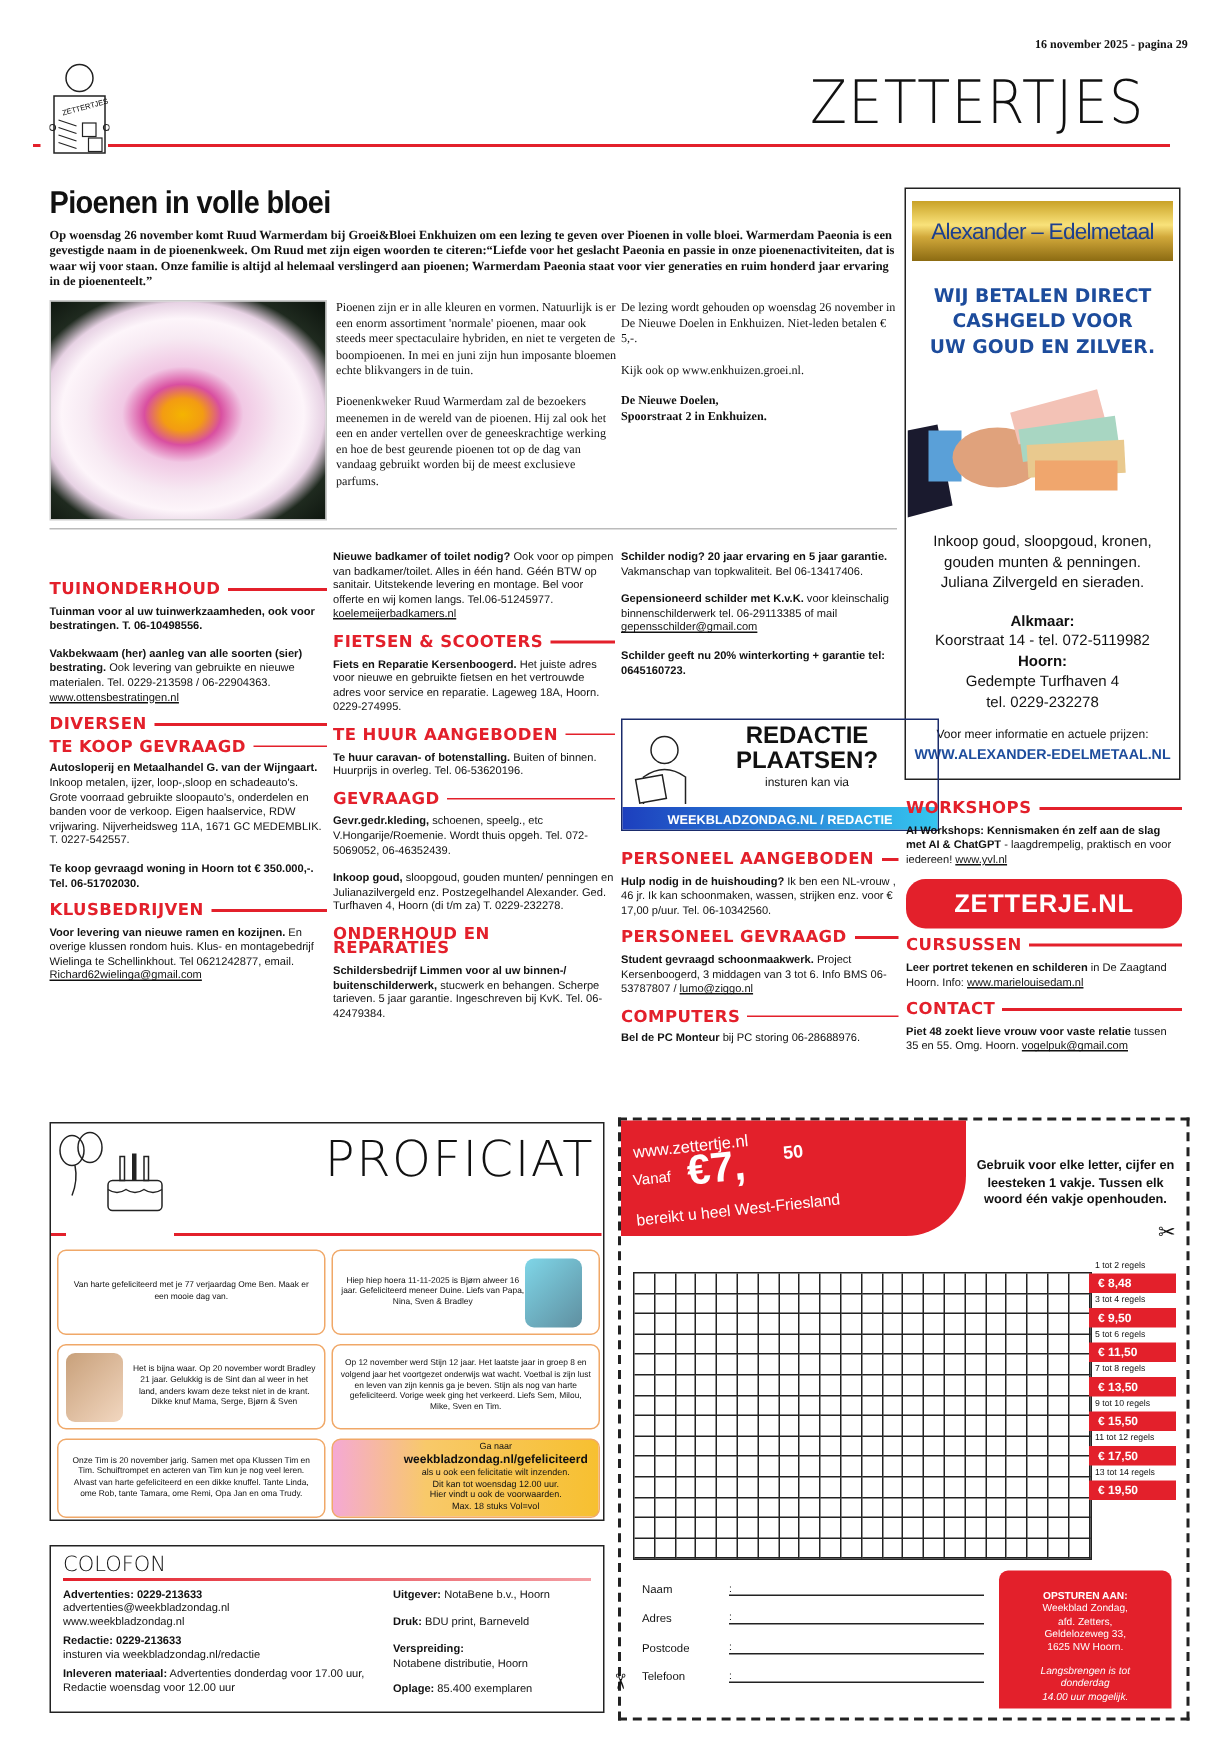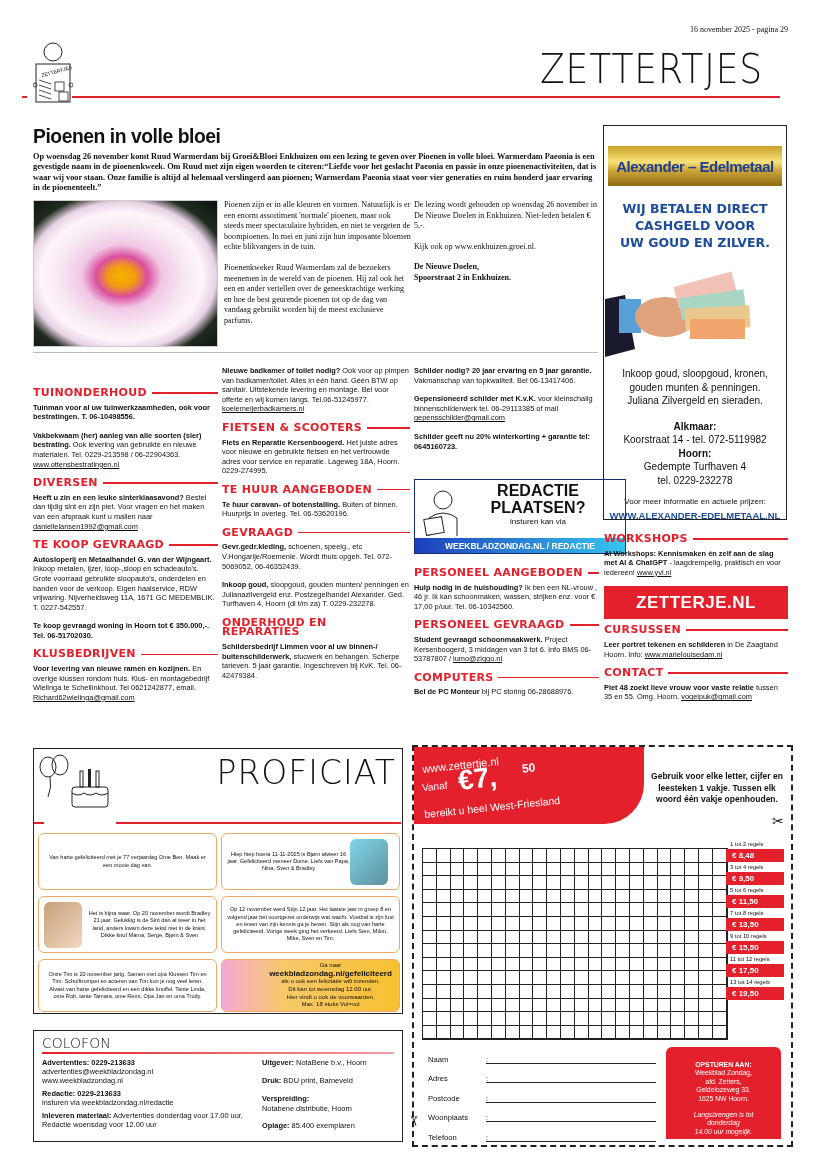--- a/index.html
+++ b/index.html
@@ -1,47 +1,47 @@
 <!DOCTYPE html>
 <html><head>
 <meta charset="utf-8">
 <style>
   * { box-sizing: border-box; margin: 0; padding: 0; }
   body { width: 819px; height: 1176px; background: #ffffff; position: relative; overflow: hidden; font-family: "Liberation Sans", sans-serif; color: #111; }
   .abs { position: absolute; }
-  .dateline { left: 690px; top: 25px; font-family: "Liberation Serif", serif; font-weight: normal; font-size: 8px; }
+  .dateline { left: 690px; top: 25px; font-family: "Liberation Serif", serif; font-weight: bold; font-size: 8px; }
   .pagetitle { left: 540px; top: 46px; font-size: 40px; font-weight: 300; letter-spacing: 1px; font-family: "DejaVu Sans", sans-serif; transform: scaleX(0.9); transform-origin: left; }
   .redline { height: 2px; background: #e3202b; }
   .logo-reader { left: 33px; top: 40px; width: 40px; height: 65px; }
   h1.article-title { left: 33px; top: 124px; font-size: 21px; font-weight: bold; font-family: "Liberation Sans", sans-serif; transform: scaleX(0.92); transform-origin: left; letter-spacing: -0.5px; }
   .lead { left: 33px; top: 152px; width: 565px; font-family: "Liberation Serif", serif; font-weight: bold; font-size: 8.3px; line-height: 10.4px; }
   .photo { left: 33px; top: 200px; width: 185px; height: 147px; background: radial-gradient(ellipse at 48% 52%, #f4b400 0%, #f39c12 10%, #d94fa0 19%, #f1c8e4 30%, #f7eaf3 48%, #fdf5fa 60%, #e7d2e4 70%, #1f2a1f 80%, #0b120c 100%); border: 1px solid #ccc; }
   .art-col { font-family: "Liberation Serif", serif; font-size: 8.1px; line-height: 10.6px; width: 188px; }
   .art-col p { margin-bottom: 10px; }
   .art-col b { font-weight: bold; margin-top: 24px; }
   .hr-gray { height: 1px; background: #bbb; }
   .ad { left: 603px; top: 125px; width: 184px; height: 395px; border: 1.5px solid #222; text-align: center; }
-  .ad-banner { margin: 20px 4px 0 4px; height: 40px; background: linear-gradient(#c9a227, #f9e27a 40%, #d1a83a 60%, #8c6b12); display: flex; align-items: center; justify-content: center; font-weight: bold; font-size: 15px; color: #1c3f8f; letter-spacing: -0.5px; }
+  .ad-banner { margin: 8px 4px 0 4px; height: 40px; background: linear-gradient(#c9a227, #f9e27a 40%, #d1a83a 60%, #8c6b12); display: flex; align-items: center; justify-content: center; font-weight: normal; font-size: 15px; color: #1c3f8f; letter-spacing: -0.5px; }
   .ad-head { margin-top: 14px; font-weight: bold; font-size: 12.5px; line-height: 17px; color: #1d4c9c; font-family: "DejaVu Sans", sans-serif; }
   .ad-hand { margin: 8px 0 0 0; height: 100px; position: relative; }
   .ad-body { font-size: 10px; line-height: 13.5px; margin-top: 8px; color: #111; }
   .ad-link { color: #1d4c9c; font-weight: bold; font-size: 9.5px; }
   .section { font-size: 7.4px; line-height: 9.6px; }
   .sec-h { display: flex; align-items: center; color: #e3202b; font-weight: bold; font-size: 11px; letter-spacing: 0.3px; margin-bottom: 5px; font-family: "DejaVu Sans", sans-serif; }
   .sec-h::after { content: ""; flex: 1; height: 1.5px; background: #e3202b; margin-left: 5px; }
   .item { margin-bottom: 9px; }
   .item b { font-weight: bold; }
   .u { text-decoration: underline; }
   .col1 { left: 33px; top: 368px; width: 185px; margin-top: 20px; }
   .col2 { left: 222px; top: 366px; width: 188px; }
   .col3 { left: 414px; top: 366px; width: 185px; }
   .col4 { left: 604px; top: 534px; width: 184px; }
   .redactie { left: 414px; top: 479px; width: 212px; height: 75px; border: 1.5px solid #1a2b6b; }
   .redactie-strip { position: absolute; left: 0; right: 0; bottom: 0; height: 15px; background: linear-gradient(90deg, #1d3fbe, #35c6f0); color: #fff; font-weight: bold; font-size: 8.5px; display: flex; align-items: center; justify-content: center; }
-  .zetterje-btn { height: 33px; background: #e3202b; color: #fff; font-weight: bold; font-size: 17px; display: flex; align-items: center; justify-content: center; margin: 6px 0; letter-spacing: 0.5px; }
+  .zetterje-btn { height: 33px; background: #e3202b; color: #fff; font-weight: bold; font-size: 17px; display: flex; align-items: center; justify-content: center; margin: 6px 0; letter-spacing: 0.5px; border-radius: 13px; }
   .proficiat { left: 33px; top: 748px; width: 370px; height: 266px; border: 1.5px solid #222; }
   .prof-title { position: absolute; right: 6px; top: 4px; font-size: 33px; font-family: "DejaVu Sans", sans-serif; font-weight: 300; letter-spacing: 1px; }
   .prof-card { position: absolute; border: 1px solid #f0a868; border-radius: 6px; font-size: 5.6px; line-height: 7.2px; text-align: center; display: flex; align-items: center; justify-content: center; padding: 3px 5px; background: #fff; }
   .prof-pic { width: 38px; height: 46px; border-radius: 6px; flex-shrink: 0; margin-right: 6px; }
   .colofon { left: 33px; top: 1030px; width: 370px; height: 112px; border: 1.5px solid #222; padding: 4px 8px; }
   .colofon-title { font-size: 14px; font-family: "DejaVu Sans", sans-serif; font-weight: 300; }
   .colofon-line { height: 1.5px; background: linear-gradient(90deg, #e3202b, #f39ea3); margin: 1px 0 4px 0; }
   .colofon-body { display: flex; font-size: 7.4px; line-height: 9.4px; }
   .order { left: 412px; top: 745px; width: 381px; height: 402px; border: 2px dashed #222; }
   .bubble { position: absolute; left: 0; top: 0; width: 230px; height: 77px; background: #e3202b; border-radius: 0 0 40px 0; color: #fff; }
@@ -130,21 +130,20 @@
     <div style="font-size:8px">Voor meer informatie en actuele prijzen:</div>
     <div class="ad-link">WWW.ALEXANDER-EDELMETAAL.NL</div>
   </div>
 </div>
 
 <div class="abs section col1">
   <div class="sec-h">TUINONDERHOUD</div>
   <div class="item"><b>Tuinman voor al uw tuinwerkzaamheden, ook voor bestratingen. T. 06-10498556.</b></div>
   <div class="item"><b>Vakbekwaam (her) aanleg van alle soorten (sier) bestrating.</b><span> Ook levering van gebruikte en nieuwe materialen. Tel. 0229-213598 / 06-22904363. </span><span class="u">www.ottensbestratingen.nl</span></div>
   <div class="sec-h">DIVERSEN</div>
-  <div class="item"><b>Heeft u zin en een leuke sinterklaasavond?</b><span> Bestel dan tijdig sint en zijn piet. Voor vragen en het maken van een afspraak kunt u mailen naar </span><span class="u">daniellelansen1992@gmail.com</span></div>
   <div class="sec-h">TE KOOP GEVRAAGD</div>
   <div class="item"><b>Autosloperij en Metaalhandel G. van der Wijngaart.</b><span> Inkoop metalen, ijzer, loop-,sloop en schadeauto's. Grote voorraad gebruikte sloopauto's, onderdelen en banden voor de verkoop. Eigen haalservice, RDW vrijwaring. Nijverheidsweg 11A, 1671 GC MEDEMBLIK. T. 0227-542557.</span></div>
   <div class="item"><b>Te koop gevraagd woning in Hoorn tot € 350.000,-. Tel. 06-51702030.</b></div>
   <div class="sec-h">KLUSBEDRIJVEN</div>
   <div class="item"><b>Voor levering van nieuwe ramen en kozijnen.</b><span> En overige klussen rondom huis. Klus- en montagebedrijf Wielinga te Schellinkhout. Tel 0621242877, email. </span><span class="u">Richard62wielinga@gmail.com</span></div>
 </div>
 
 <div class="abs section col2">
   <div class="item"><b>Nieuwe badkamer of toilet nodig?</b><span> Ook voor op pimpen van badkamer/toilet. Alles in één hand. Géén BTW op sanitair. Uitstekende levering en montage. Bel voor offerte en wij komen langs. Tel.06-51245977. </span><span class="u">koelemeijerbadkamers.nl</span></div>
   <div class="sec-h">FIETSEN &amp; SCOOTERS</div>
@@ -627,24 +626,20 @@
       </div>
     <div class="form-row">
         <span class="form-lbl">Adres</span>
         <span class="form-line"></span>
       </div>
     <div class="form-row">
         <span class="form-lbl">Postcode</span>
         <span class="form-line"></span>
       </div>
     <div class="form-row">
-        <span class="form-lbl">Woonplaats</span>
-        <span class="form-line"></span>
-      </div>
-    <div class="form-row">
         <span class="form-lbl">Telefoon</span>
         <span class="form-line"></span>
       </div>
   </div>
   <div class="scissors" style="left:-6px; top:366px; transform:rotate(90deg);">✂</div>
 
   <div class="sendto">
     <div style="font-weight:bold;">OPSTUREN AAN:</div>
     <div>Weekblad Zondag,</div>
     <div>afd. Zetters,</div>

